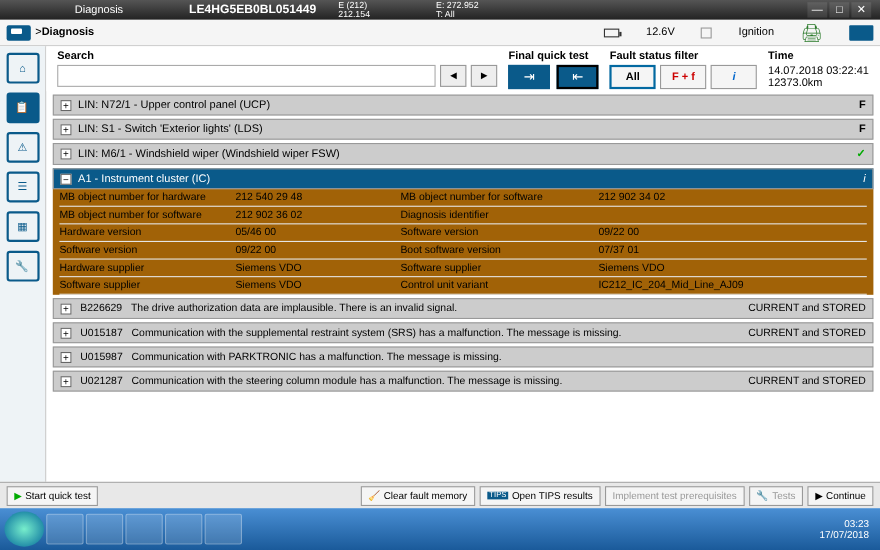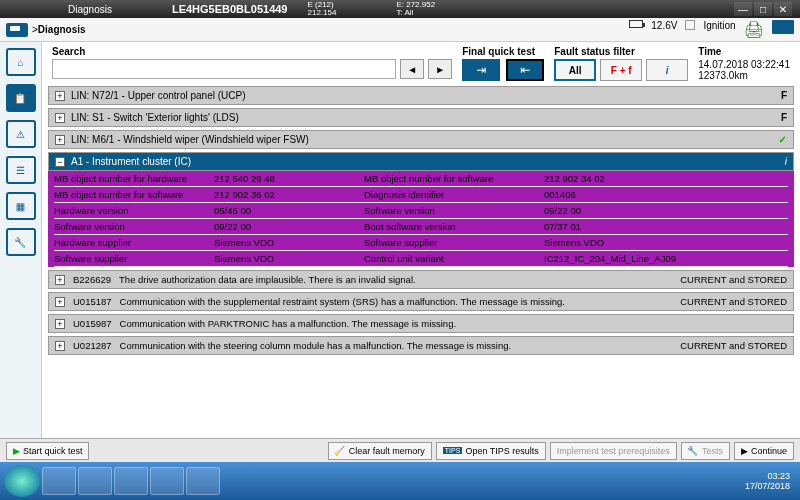--- a/index.html
+++ b/index.html
@@ -6,21 +6,21 @@
 body{width:800px;height:500px;background:#fff;overflow:hidden;font-size:10px}
 .titlebar{height:18px;background:linear-gradient(#555,#222);color:#fff;display:flex;align-items:center;padding:0 8px;font-size:10px}
 .titlebar .t{margin-left:60px}
 .titlebar .vin{margin-left:60px;font-weight:bold;font-size:11px}
 .titlebar .ecodes{margin-left:20px;font-size:8px;line-height:1}
 .titlebar .winbtns{margin-left:auto;display:flex;gap:2px}
 .titlebar .winbtns span{width:18px;height:14px;display:flex;align-items:center;justify-content:center;background:rgba(255,255,255,.1)}
 .crumb{height:24px;background:#f5f5f5;border-bottom:1px solid #ccc;display:flex;align-items:center;padding:0 6px;font-size:10px}
 .crumb .car{width:22px;height:14px;background:#0a5a8a;border-radius:2px;margin-right:4px;position:relative}
 .crumb .car::after{content:"";position:absolute;left:4px;top:3px;width:10px;height:5px;background:#fff;border-radius:1px}
-.crumb .rt{margin-left:auto;display:flex;gap:8px}
+.crumb .rt{margin-left:auto;display:flex;align-items:center;gap:24px}
 .crumb .batt{display:inline-block;width:14px;height:8px;border:1px solid #333;position:relative}
 .crumb .batt::after{content:"";position:absolute;right:-3px;top:2px;width:2px;height:4px;background:#333}
 .crumb .ign{width:10px;height:10px;border:1px solid #999;display:inline-block}
 .crumb .print{color:#2a7a2a;font-size:16px}
 .crumb .book{width:22px;height:14px;background:#0a5a8a;border-radius:1px;display:inline-block}
 .main{display:flex;height:396px}
 .side{width:42px;background:#eef3f6;border-right:1px solid #ccc;display:flex;flex-direction:column;align-items:center;padding-top:6px;gap:8px}
 .side .ic{width:30px;height:28px;border:2px solid #0a5a8a;border-radius:3px;position:relative;display:flex;align-items:center;justify-content:center;color:#0a5a8a}
 .side .ic.active{background:#0a5a8a;color:#fff}
 .content{flex:1;overflow:hidden;display:flex;flex-direction:column}
@@ -40,21 +40,21 @@
 .fbtn.i{color:#06c;font-style:italic}
 .time{font-size:10px}
 .rows{flex:1;overflow-y:auto;padding:0 6px}
 .grp{background:#ccc;border:1px solid #999;padding:3px 6px;margin-top:3px;display:flex;align-items:center;font-size:10px;gap:6px}
 .grp .plus{width:10px;height:10px;background:#fff;border:1px solid #666;display:flex;align-items:center;justify-content:center;font-size:9px}
 .grp .stat{margin-left:auto;font-weight:bold}
 .grp .stat.ok{color:#0a0}
 .grp.blue{background:#0a5a8a;color:#fff}
 .grp.blue .plus{color:#000}
 .grp .info{margin-left:auto;font-style:italic}
-.detail{background:#a21caf;padding:0 6px}
+.detail{background:#a16207;padding:0 6px}
 .drow{display:flex;border-bottom:1px solid #e5e5e5;padding:2px 0}
 .drow span{font-size:9.5px}
 .dc1{width:160px}
 .dc2{width:150px}
 .dc3{width:180px}
 .dc4{flex:1}
 .fault{background:#ccc;border:1px solid #999;margin-top:3px;padding:3px 6px;display:flex;gap:8px;font-size:9.5px;align-items:flex-start}
 .fault .plus{width:10px;height:10px;background:#fff;border:1px solid #666;display:flex;align-items:center;justify-content:center;font-size:9px;flex-shrink:0;margin-top:1px}
 .fault .code{font-weight:normal;flex-shrink:0}
 .fault .desc{flex:1}
@@ -164,21 +164,20 @@
           <div class="drow">
             <span class="dc1">MB object number for hardware</span>
             <span class="dc2">212 540 29 48</span>
             <span class="dc3">MB object number for software</span>
             <span class="dc4">212 902 34 02</span>
           </div>
           <div class="drow">
             <span class="dc1">MB object number for software</span>
             <span class="dc2">212 902 36 02</span>
             <span class="dc3">Diagnosis identifier</span>
-            <span class="dc4">001406</span>
           </div>
           <div class="drow">
             <span class="dc1">Hardware version</span>
             <span class="dc2">05/46 00</span>
             <span class="dc3">Software version</span>
             <span class="dc4">09/22 00</span>
           </div>
           <div class="drow">
             <span class="dc1">Software version</span>
             <span class="dc2">09/22 00</span>

